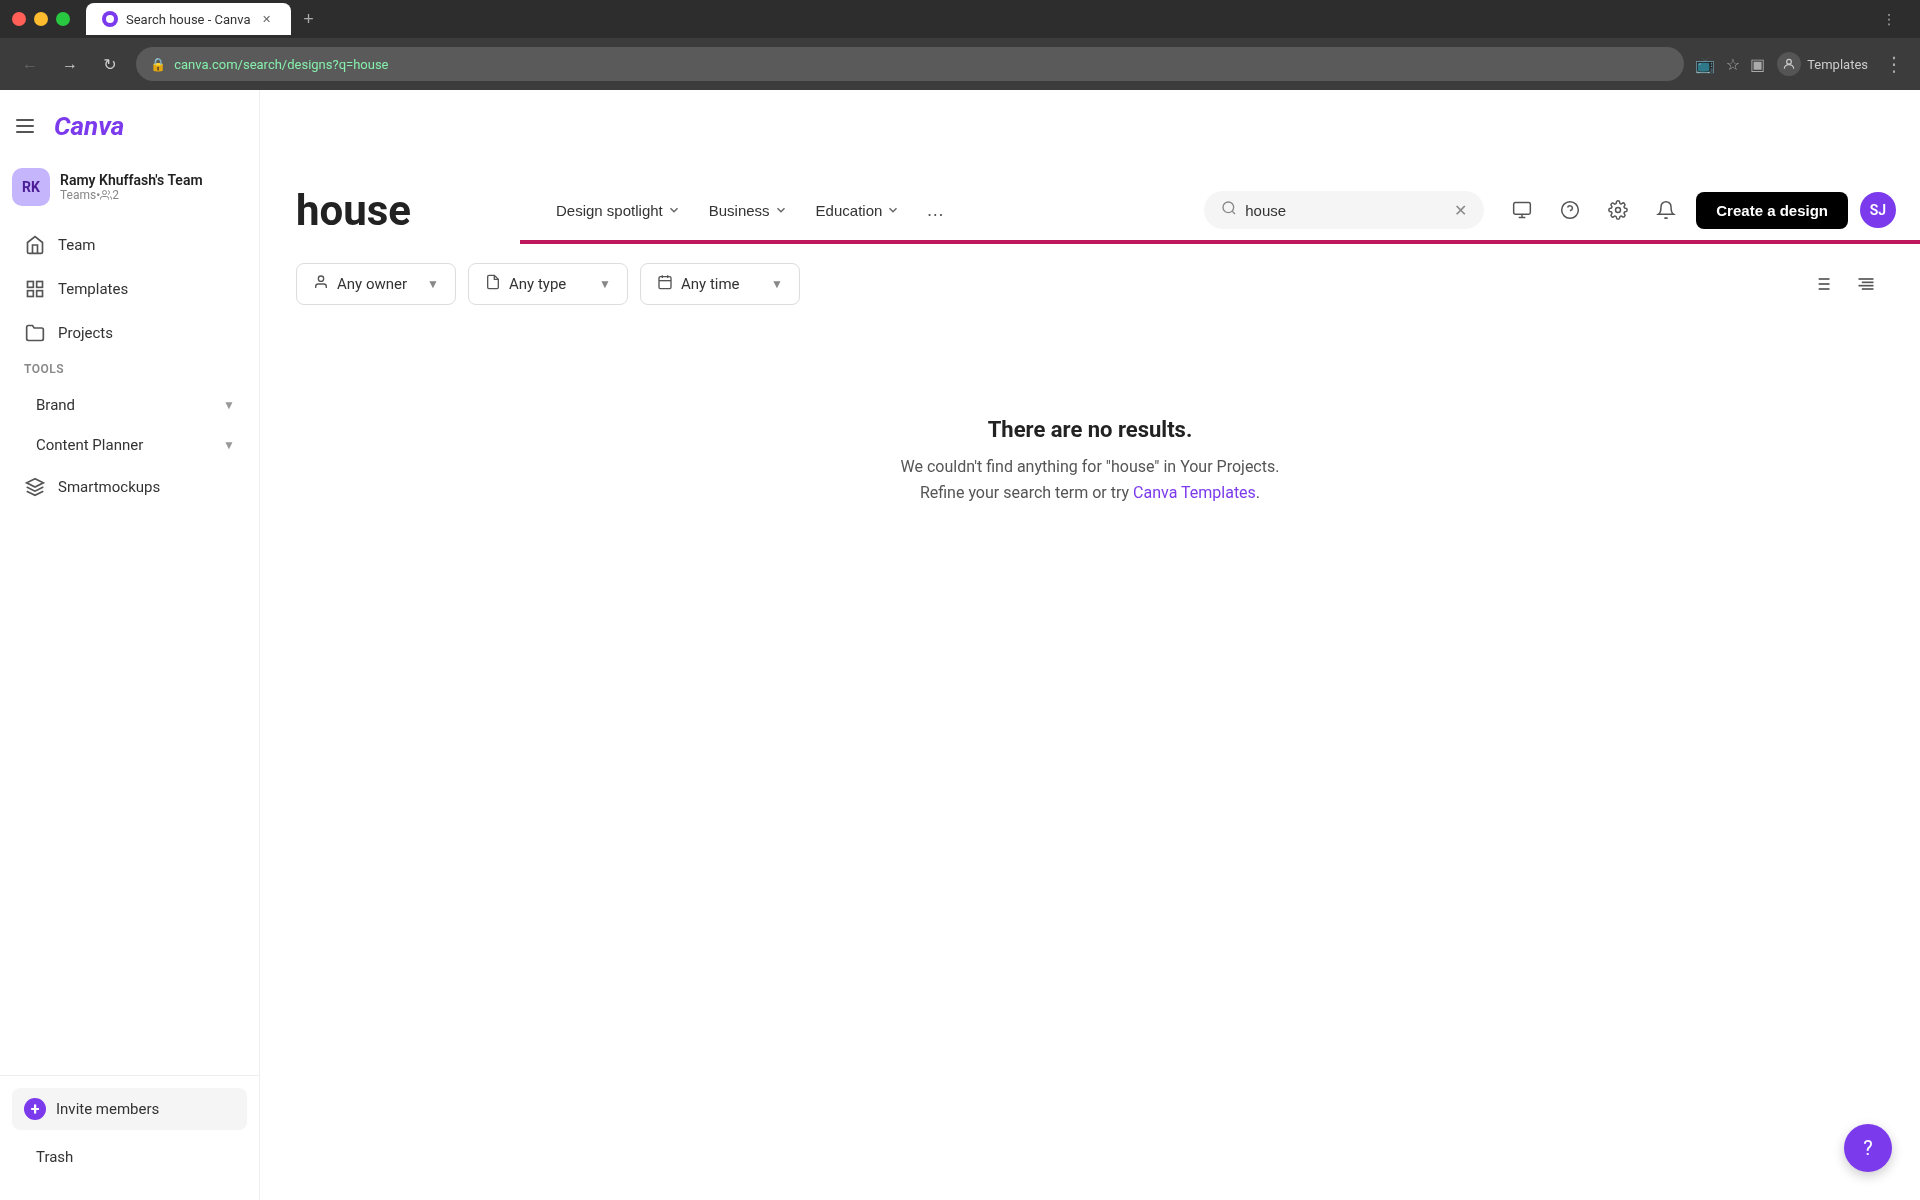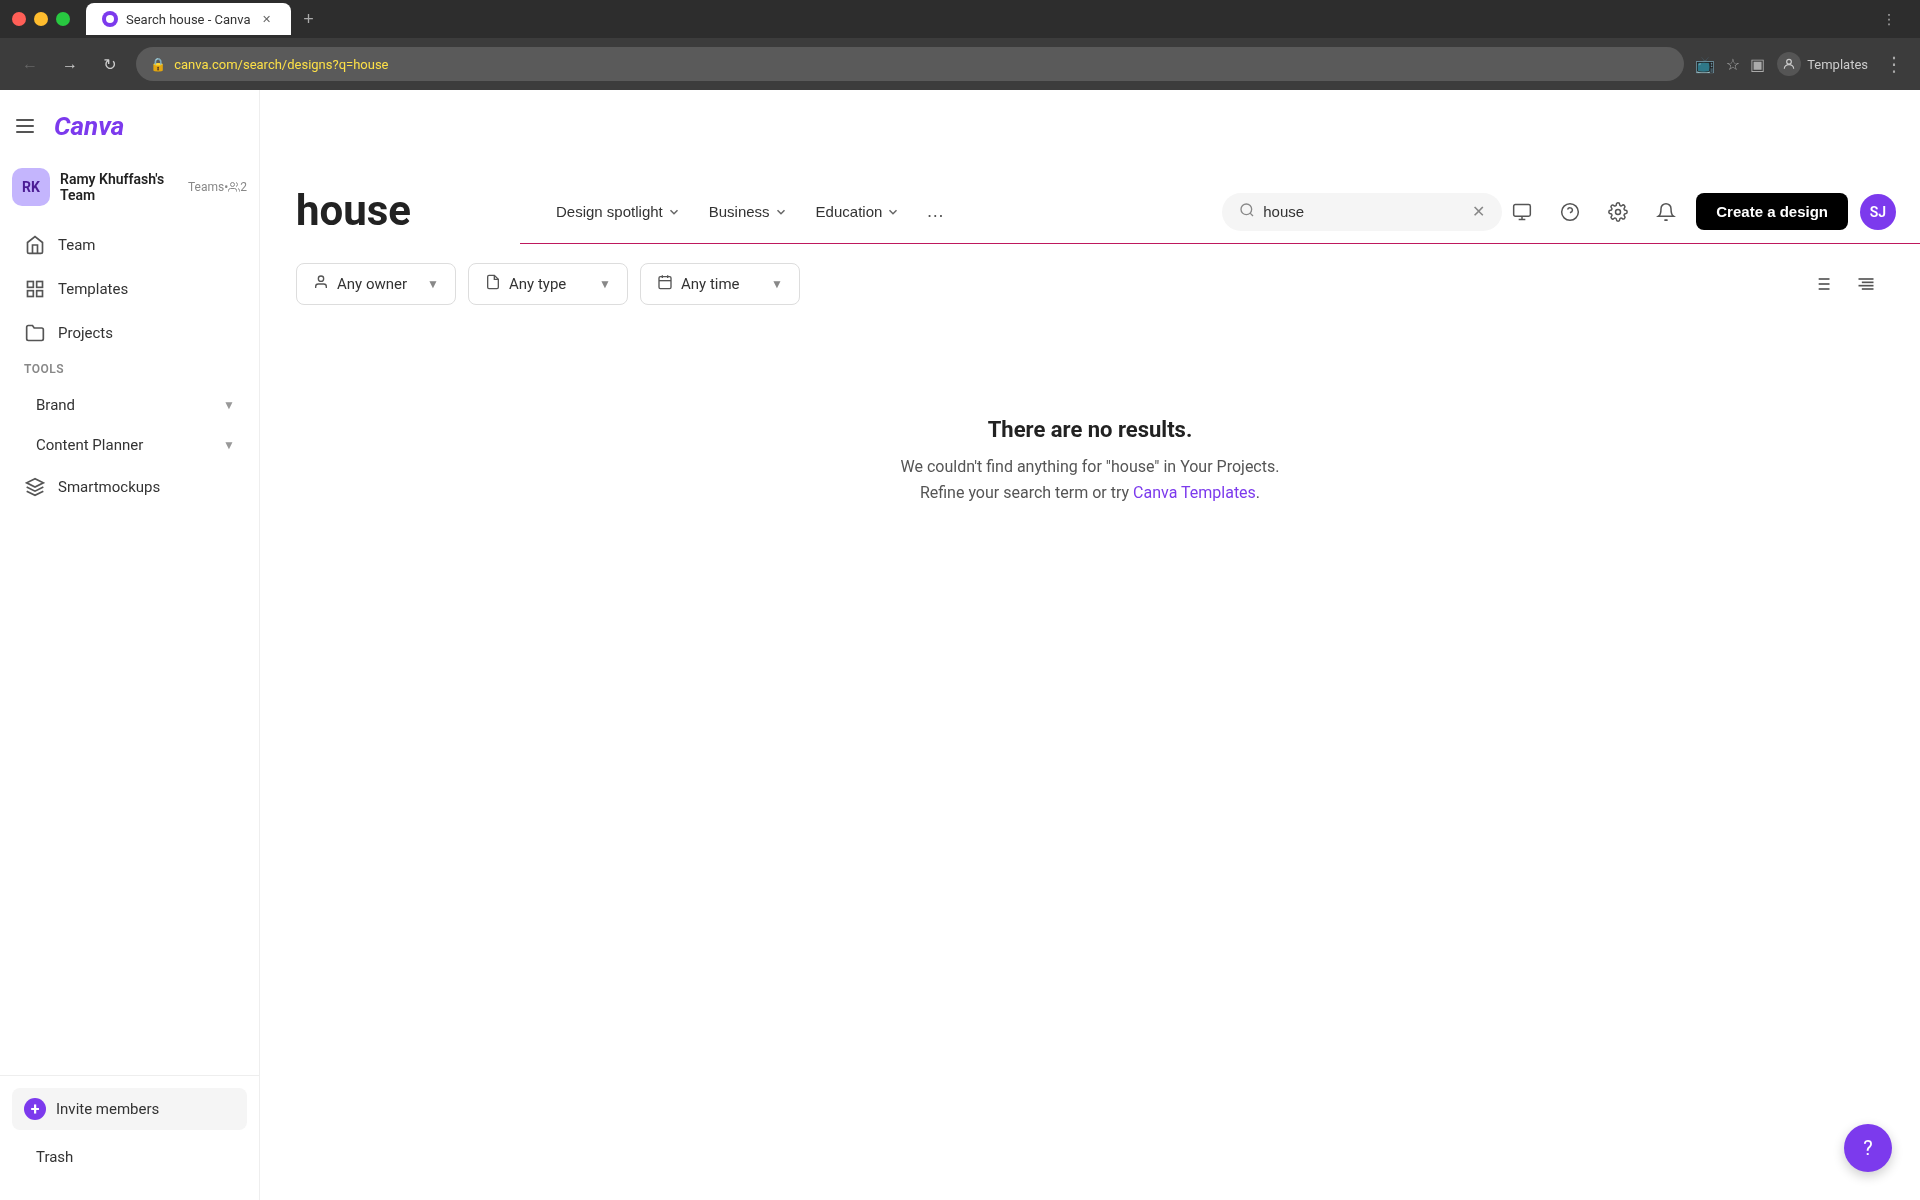--- a/index.html
+++ b/index.html
@@ -18,21 +18,21 @@
     .tab-favicon svg { width: 10px; height: 10px; }
     .tab-close { margin-left: auto; width: 16px; height: 16px; border-radius: 50%; border: none; background: transparent; cursor: pointer; font-size: 11px; color: #666; display: flex; align-items: center; justify-content: center; }
     .new-tab-btn { width: 28px; height: 28px; border-radius: 50%; border: none; background: transparent; cursor: pointer; font-size: 18px; color: #aaa; display: flex; align-items: center; justify-content: center; margin-left: 4px; }
     .more-tabs { margin-left: auto; color: #aaa; font-size: 18px; }
 
     .address-bar-row { background: #3c3c3c; height: 52px; display: flex; align-items: center; padding: 0 16px; gap: 12px; }
     .nav-btn { width: 28px; height: 28px; border-radius: 50%; border: none; background: transparent; cursor: pointer; color: #ccc; font-size: 16px; display: flex; align-items: center; justify-content: center; }
     .nav-btn.disabled { color: #666; cursor: default; }
     .address-bar { flex: 1; background: #5a5a5a; border-radius: 20px; height: 34px; display: flex; align-items: center; padding: 0 14px; gap: 8px; }
     .address-bar .lock-icon { color: #aaa; font-size: 13px; }
-    .address-bar .url { color: #fde047; font-size: 13px; }
+    .address-bar .url { color: #86efac; font-size: 13px; }
     .address-bar-icons { display: flex; gap: 10px; align-items: center; }
     .addr-icon { color: #aaa; font-size: 16px; cursor: pointer; }
     .incognito-area { display: flex; align-items: center; gap: 6px; color: #ccc; font-size: 13px; }
     .incognito-icon { width: 24px; height: 24px; border-radius: 50%; background: #555; display: flex; align-items: center; justify-content: center; font-size: 13px; }
     .more-btn { color: #aaa; font-size: 20px; cursor: pointer; margin-left: 4px; }
 
     
     .app { display: flex; height: calc(1200px - 90px); }
 
     
@@ -52,27 +52,27 @@
     .nav-chevron { color: #999; font-size: 12px; }
 
     .sidebar-bottom { padding: 12px; border-top: 1px solid #eee; margin-top: auto; }
     .invite-btn { display: flex; align-items: center; gap: 10px; padding: 10px 12px; border-radius: 8px; cursor: pointer; font-size: 15px; color: #333; background: #f5f5f5; margin-bottom: 8px; }
     .invite-plus { width: 22px; height: 22px; background: #7c3aed; border-radius: 50%; color: #fff; display: flex; align-items: center; justify-content: center; font-size: 16px; font-weight: bold; flex-shrink: 0; }
     .trash-item { display: flex; align-items: center; gap: 12px; padding: 10px 12px; border-radius: 8px; cursor: pointer; color: #333; font-size: 15px; }
 
     
     .team-info { display: flex; align-items: center; gap: 10px; padding: 10px 12px; margin-bottom: 8px; }
     .team-avatar { width: 38px; height: 38px; border-radius: 10px; background: #c4b5fd; display: flex; align-items: center; justify-content: center; font-size: 14px; font-weight: 700; color: #4c1d95; flex-shrink: 0; }
-    .team-details { display: flex; flex-direction: row; }
+    .team-details { display: flex; flex-direction: column; }
     .team-name { font-size: 14px; font-weight: 600; color: #222; }
     .team-sub { font-size: 12px; color: #888; display: flex; align-items: center; }
     .team-sub svg { width: 12px; height: 12px; }
 
     
-    .topnav { background: #fff; border-bottom: 1px solid #be185d; height: 64px; display: flex; align-items: center; padding: 0 24px; gap: 2px; flex-shrink: 0; position: absolute; left: 260px; right: 0; top: 90px; z-index: 10; }
+    .topnav { background: #fff; border-bottom: 4px solid #be185d; height: 64px; display: flex; align-items: center; padding: 0 24px; gap: 20px; flex-shrink: 0; position: absolute; left: 260px; right: 0; top: 90px; z-index: 10; }
     .topnav-links { display: flex; align-items: center; gap: 4px; flex: 1; }
     .topnav-link { display: flex; align-items: center; gap: 4px; padding: 8px 12px; border-radius: 8px; cursor: pointer; font-size: 15px; color: #333; border: none; background: transparent; }
     .topnav-link svg { width: 14px; height: 14px; color: #666; }
     .topnav-more { padding: 8px 10px; border-radius: 8px; cursor: pointer; font-size: 18px; color: #555; border: none; background: transparent; }
 
     .topnav-right { display: flex; align-items: center; gap: 12px; }
     .topnav-icon-btn { width: 36px; height: 36px; border-radius: 50%; border: none; background: transparent; cursor: pointer; display: flex; align-items: center; justify-content: center; color: #555; }
     .topnav-icon-btn svg { width: 20px; height: 20px; }
     .create-design-btn { background: #000000; color: #fff; border: none; border-radius: 8px; padding: 10px 20px; font-size: 15px; font-weight: 600; cursor: pointer; white-space: nowrap; }
     .user-avatar { width: 36px; height: 36px; border-radius: 50%; background: #7c3aed; display: flex; align-items: center; justify-content: center; color: #fff; font-size: 14px; font-weight: 600; cursor: pointer; flex-shrink: 0; }

